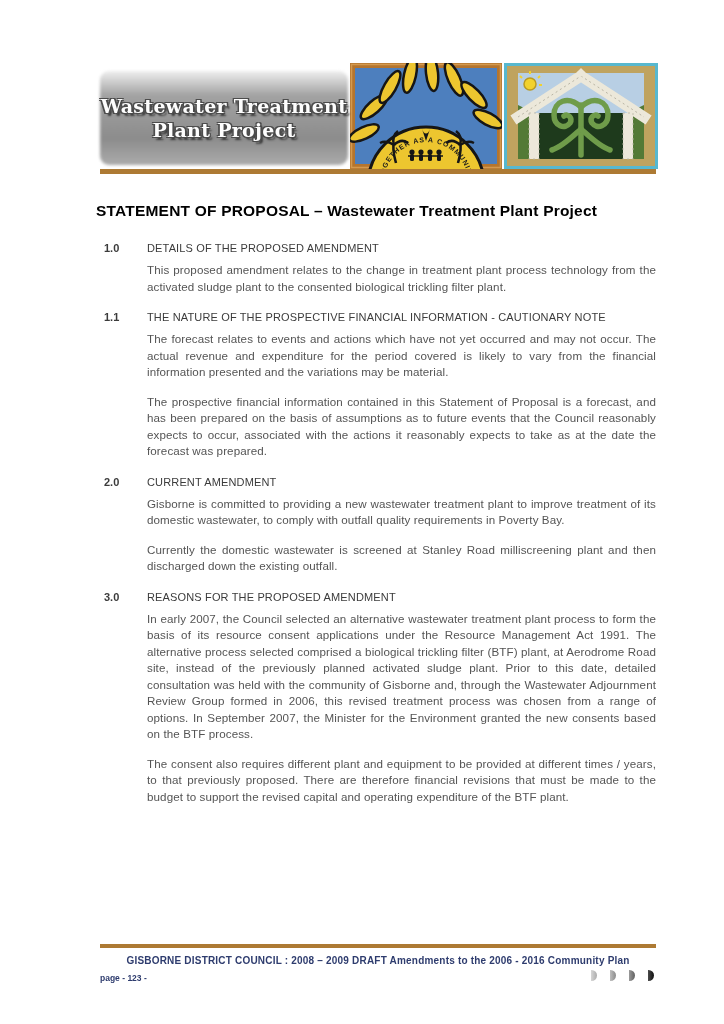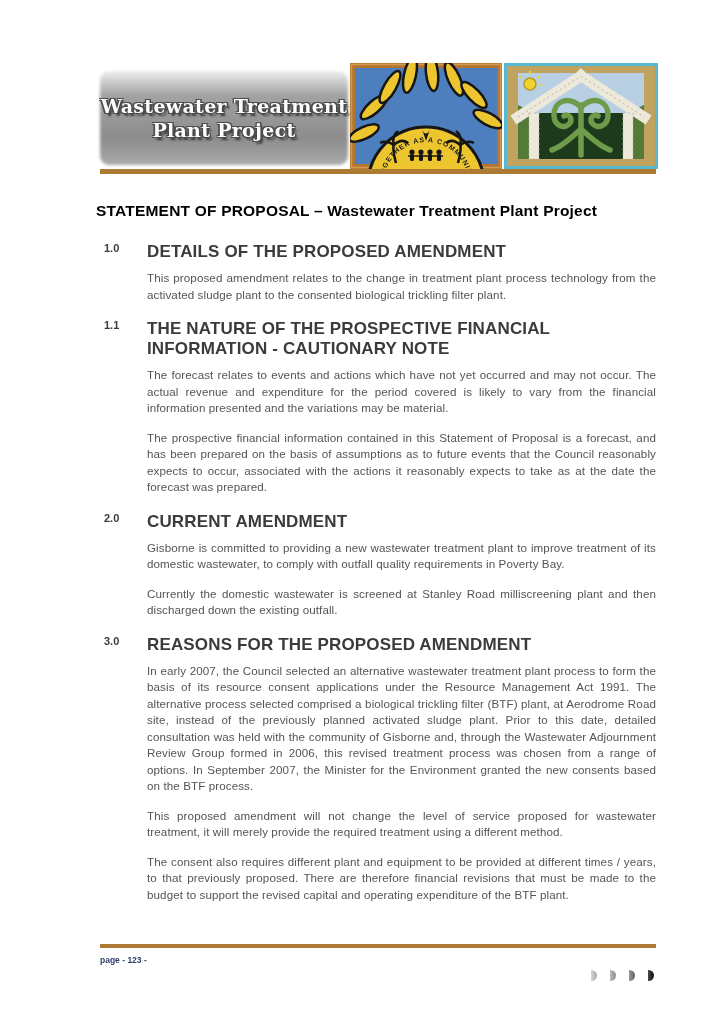--- a/index.html
+++ b/index.html
@@ -33,21 +33,21 @@
   
   .doc-title{
     position:absolute;left:96px;top:202px;width:552px;
     color:#000000;font-weight:bold;font-size:15.5px;letter-spacing:0.2px;
   }
 
   
   .doc{position:absolute;left:104px;top:242px;width:552px;}
   .section{display:grid;grid-template-columns:43px 1fr;margin-bottom:16px;}
   .sec-num{font-weight:bold;font-size:11px;color:#3b3b3b;}
-  .sec-title{font-weight:bold;font-size:17px;color:#3b3b3b;letter-spacing:0.15px;margin-bottom:8px;}
+  .sec-title{font-weight:normal;font-size:11px;color:#3b3b3b;letter-spacing:0.15px;margin-bottom:8px;}
   .sec-body p{
     margin:0 0 13px 0;font-size:11.6px;line-height:16.5px;color:#545454;
     text-align:justify;letter-spacing:0.1px;
   }
   .sec-body p:last-child{margin-bottom:0;}
 
   
   .footer{position:absolute;left:100px;top:944px;width:556px;}
   .footer-rule{height:4px;background:#ad7a33;margin-bottom:7px;}
   .footer-line1{text-align:center;font-weight:bold;font-size:10px;color:#2e3c6e;letter-spacing:0.2px;}
@@ -197,29 +197,29 @@
         <p>Gisborne is committed to providing a new wastewater treatment plant to improve treatment of its domestic wastewater, to comply with outfall quality requirements in Poverty Bay.</p>
         <p>Currently the domestic wastewater is screened at Stanley Road milliscreening plant and then discharged down the existing outfall.</p>
       </div>
     </div>
 
     <div class="section">
       <div class="sec-num">3.0</div>
       <div class="sec-body">
         <div class="sec-title">REASONS FOR THE PROPOSED AMENDMENT</div>
         <p>In early 2007, the Council selected an alternative wastewater treatment plant process to form the basis of its resource consent applications under the Resource Management Act 1991.  The alternative process selected comprised a biological trickling filter (BTF) plant, at Aerodrome Road site, instead of the previously planned activated sludge plant.  Prior to this date, detailed consultation was held with the community of Gisborne and, through the Wastewater Adjournment Review Group formed in 2006, this revised treatment process was chosen from a range of options.  In September 2007, the Minister for the Environment granted the new consents based on the BTF process.</p>
-        <p>This proposed amendment will not change the level of service proposed for wastewater treatment, it will merely provide the required treatment using a different method.</p>
         <p>The consent also requires different plant and equipment to be provided at different times / years, to that previously proposed.  There are therefore financial revisions that must be made to the budget to support the revised capital and operating expenditure of the BTF plant.</p>
       </div>
     </div>
 
   </div>
 
   <div class="footer">
     <div class="footer-rule"></div>
+    <div class="footer-line1">GISBORNE DISTRICT COUNCIL : 2008 – 2009 DRAFT Amendments to the 2006 - 2016 Community Plan</div>
     <div class="footer-line2">page - 123 -</div>
     <div class="markers">
       <div class="marker m1"></div>
       <div class="marker m2"></div>
       <div class="marker m3"></div>
       <div class="marker m4"></div>
     </div>
   </div>
 
 </div>

